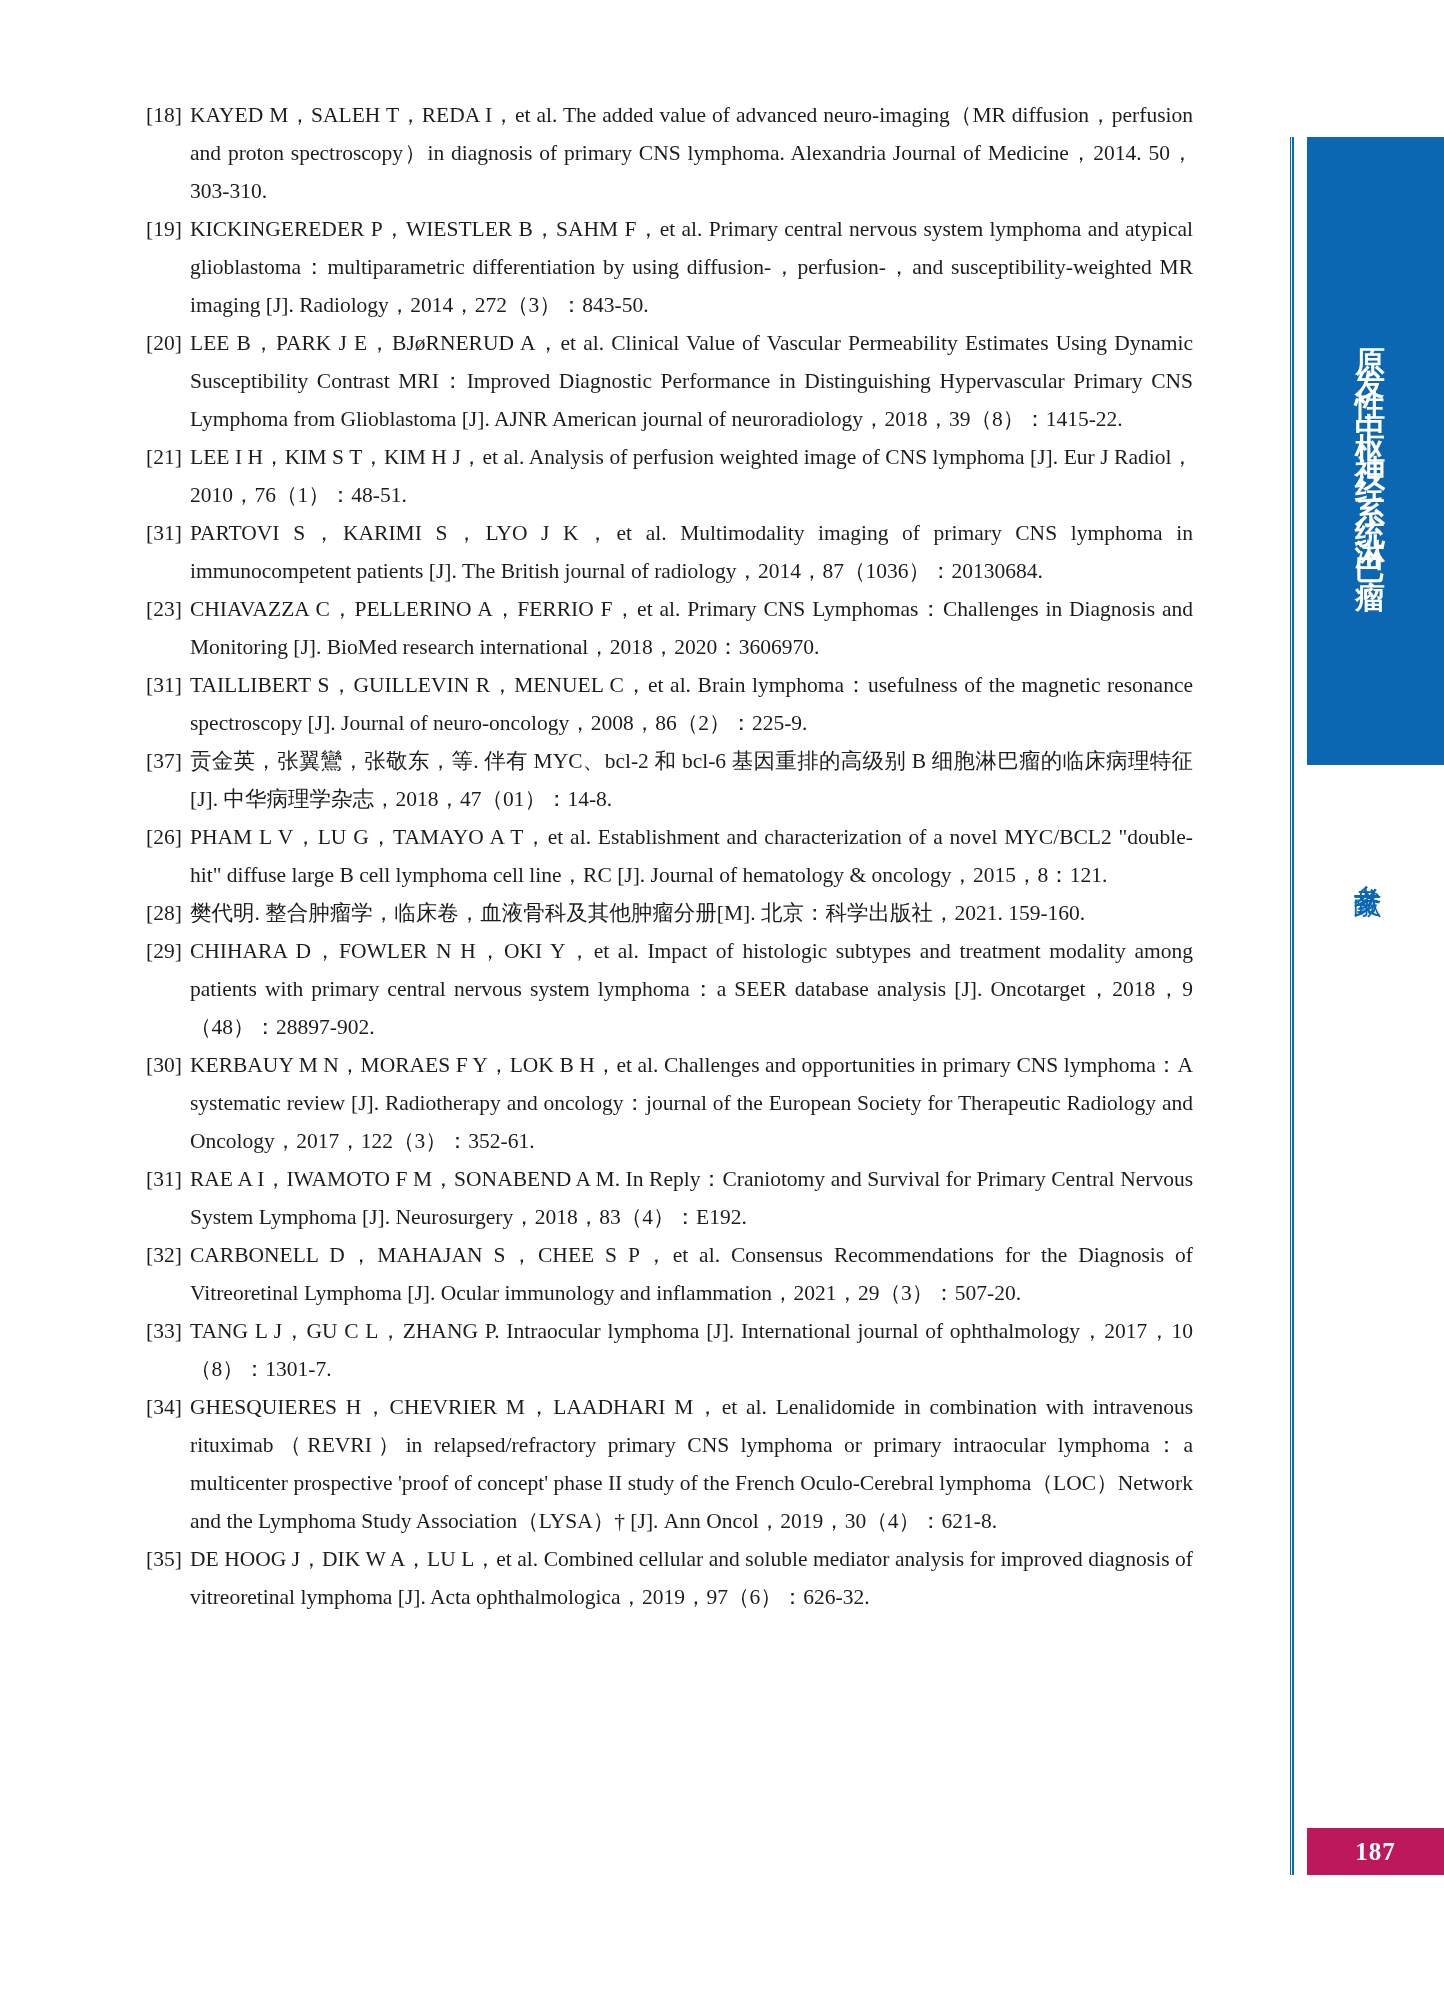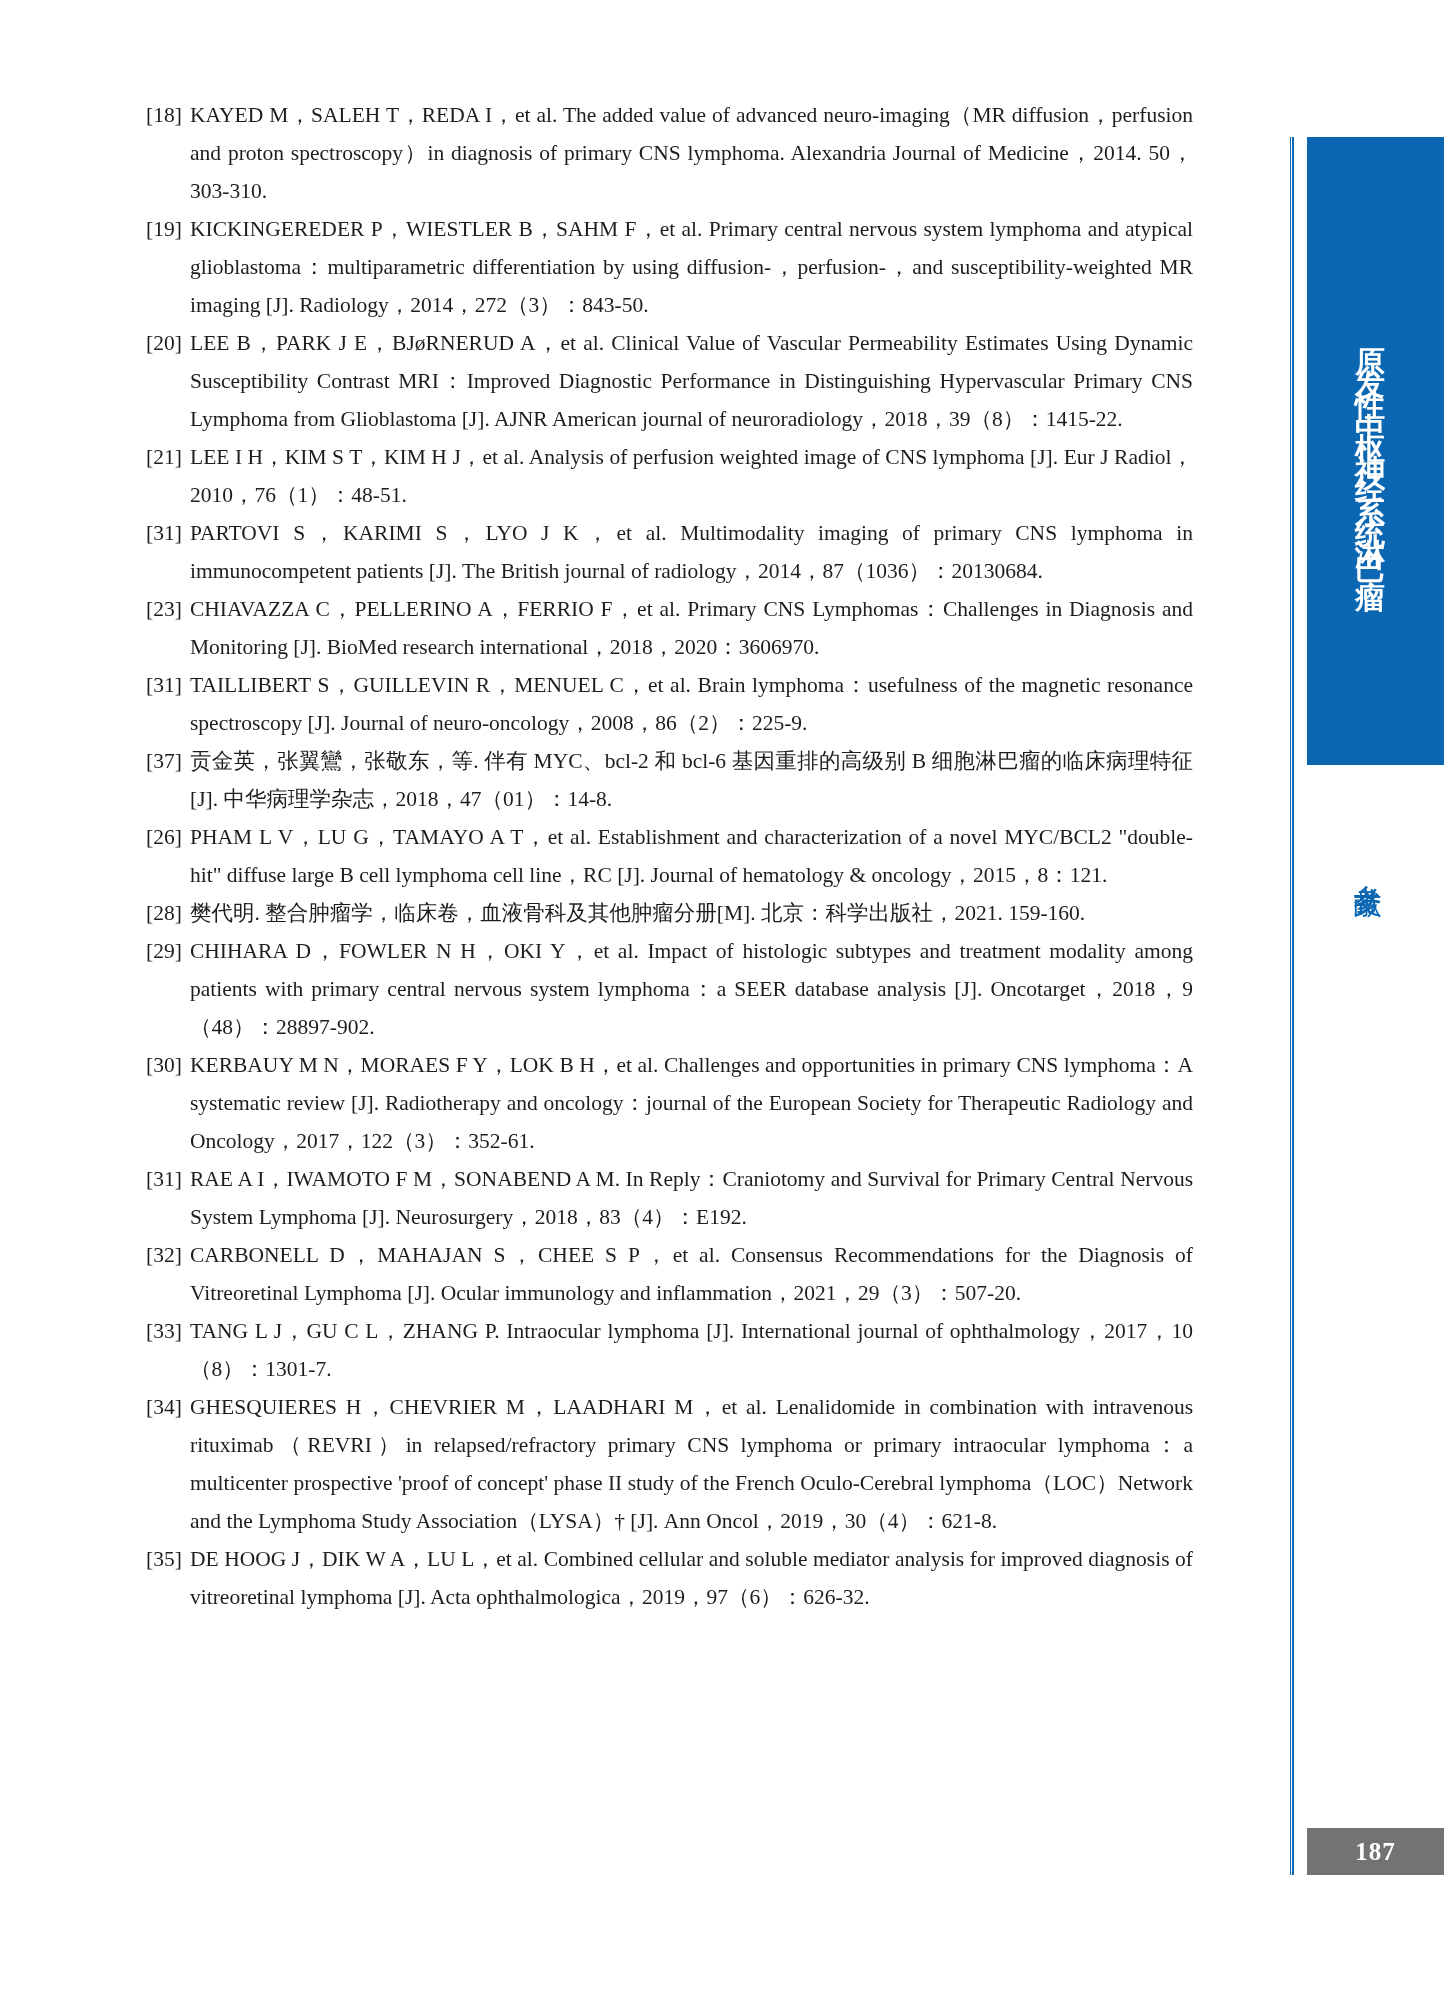--- a/index.html
+++ b/index.html
@@ -175,15 +175,15 @@
 </div>
 
 <div class="side-divider" style="border-left-color: rgb(11, 103, 178); border-right-color: rgb(11, 103, 178);"></div>
 
 <div class="side-title-box" style="background: rgb(11, 103, 178);">
   <span class="side-title-text">原发性中枢神经系统淋巴瘤</span>
 </div>
 
 <div class="side-section-label" style="color: rgb(11, 103, 178);">参考文献</div>
 
-<div class="page-number-box" style="background: #737373;">
+<div class="page-number-box" style="background: #be185d;">
   <span class="page-number-text">187</span>
 </div>
 
 </body></html>

